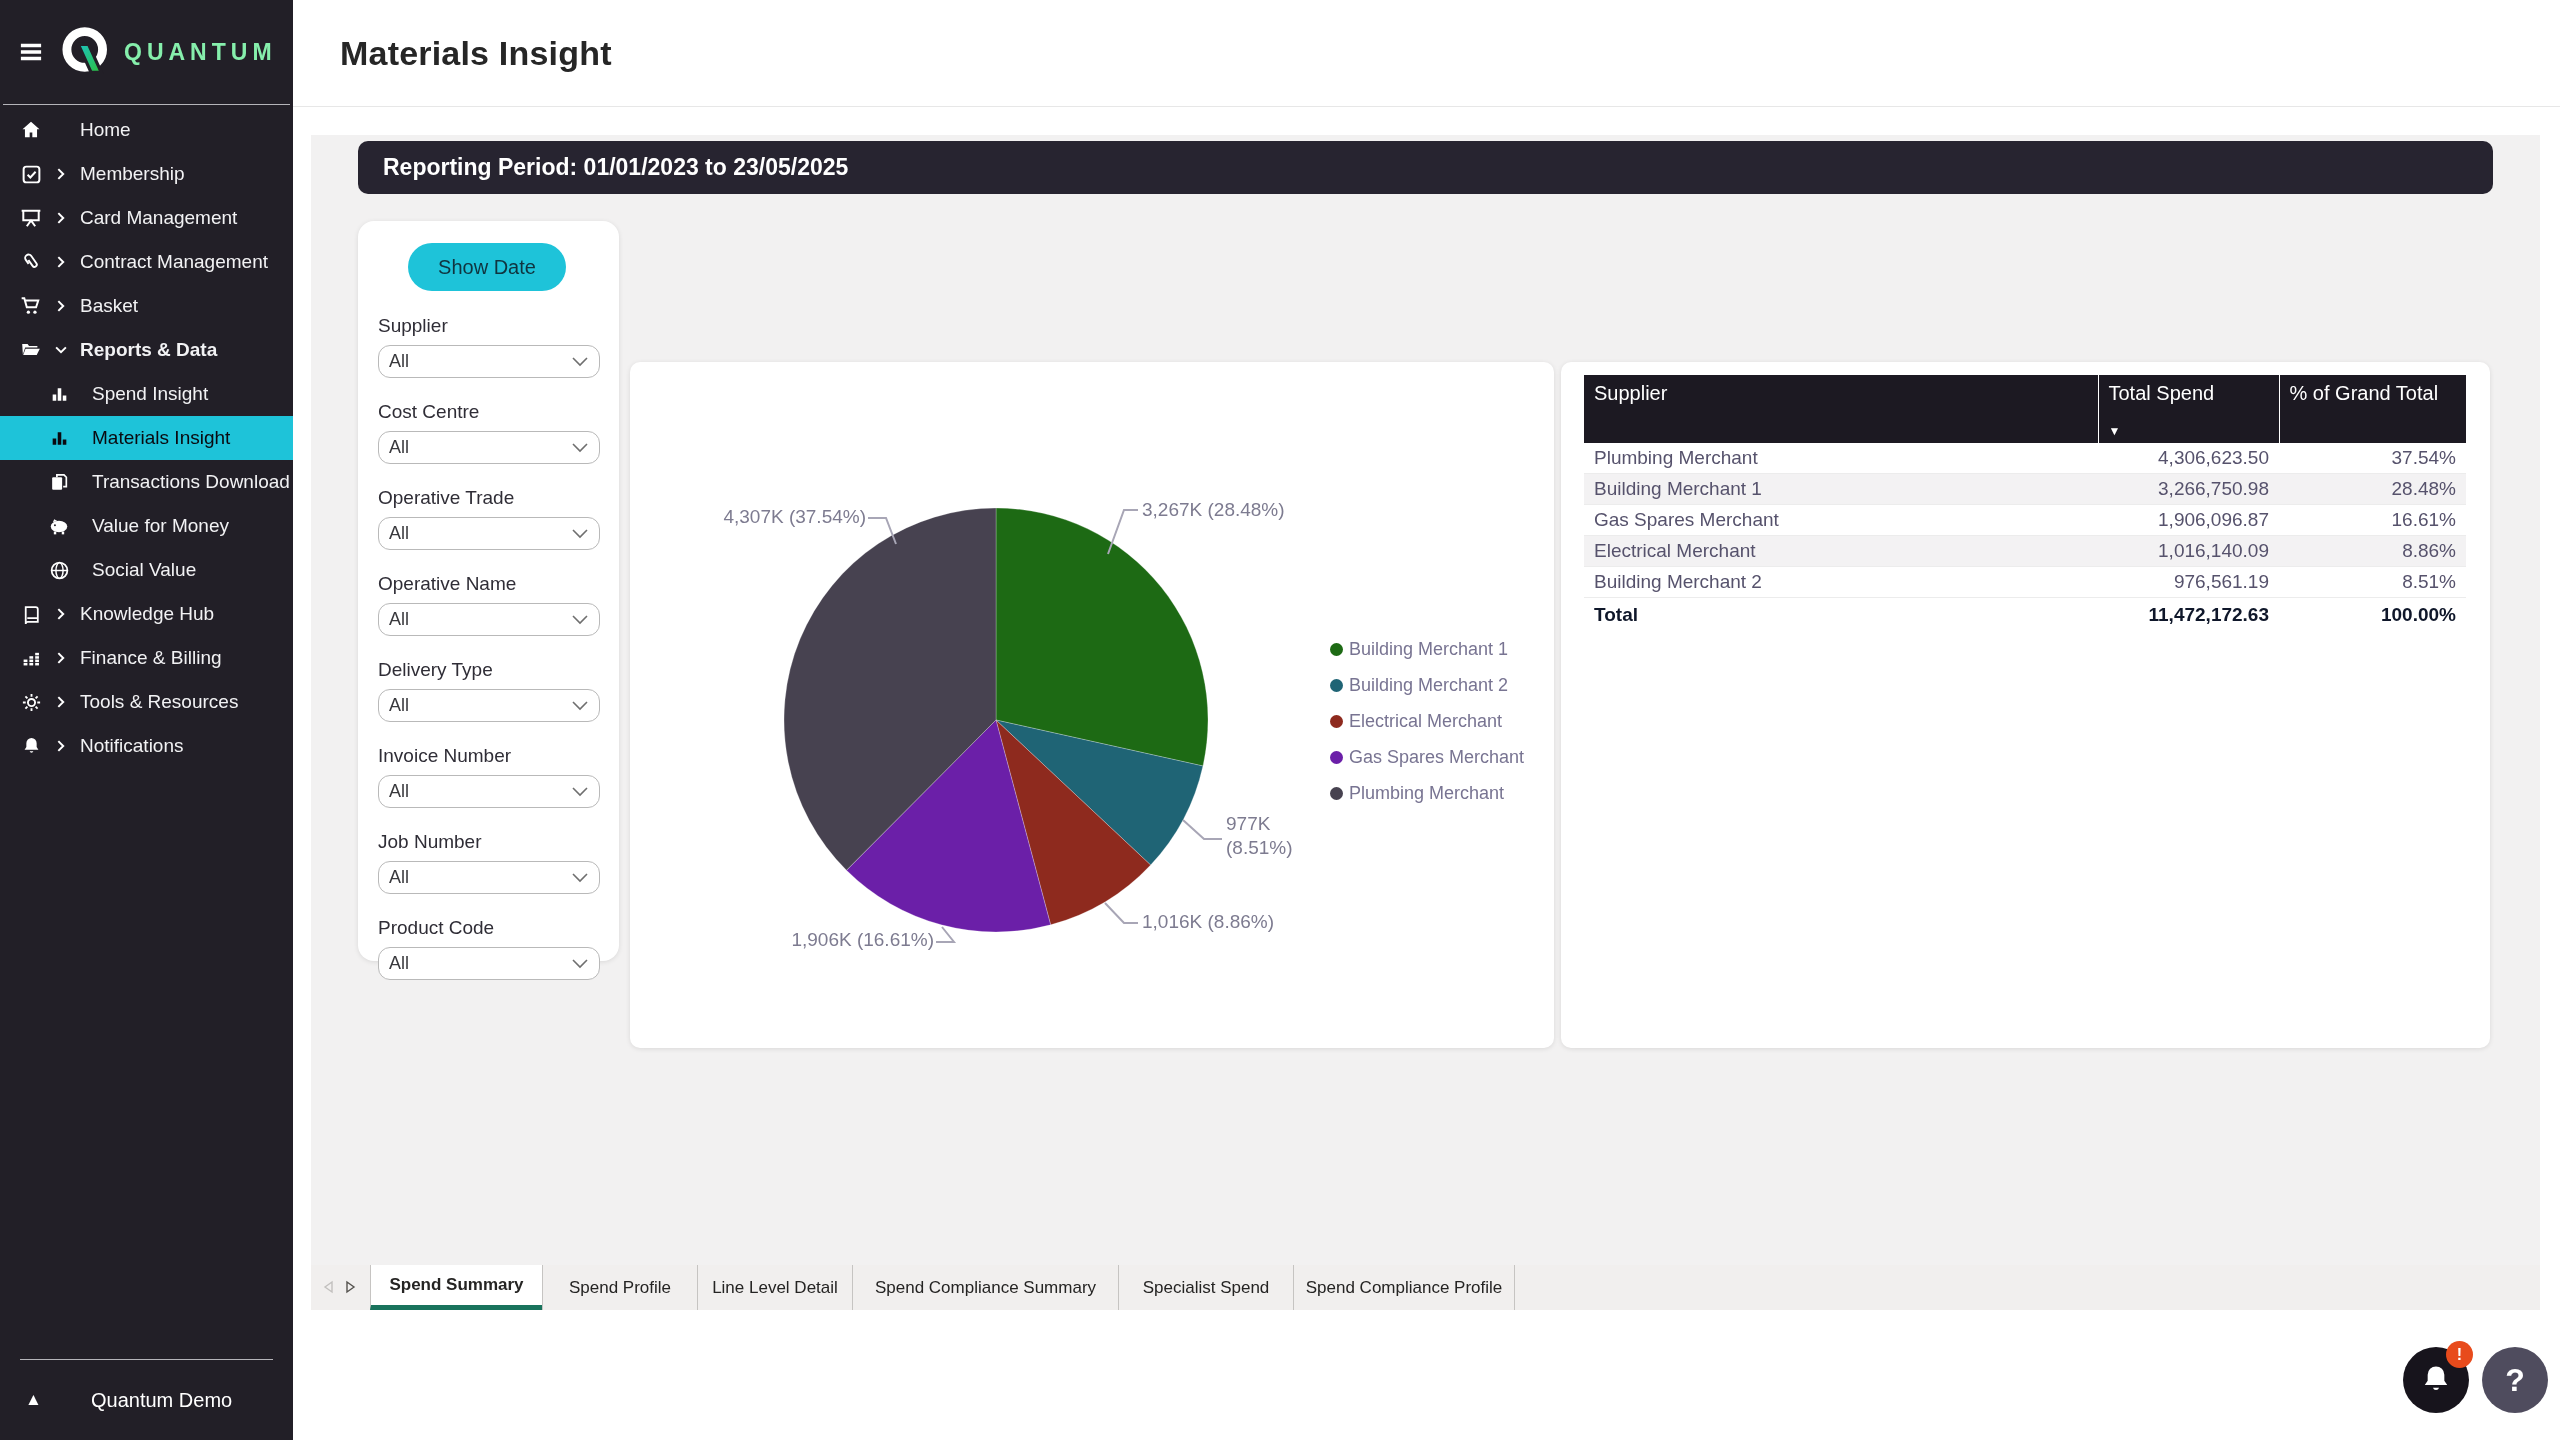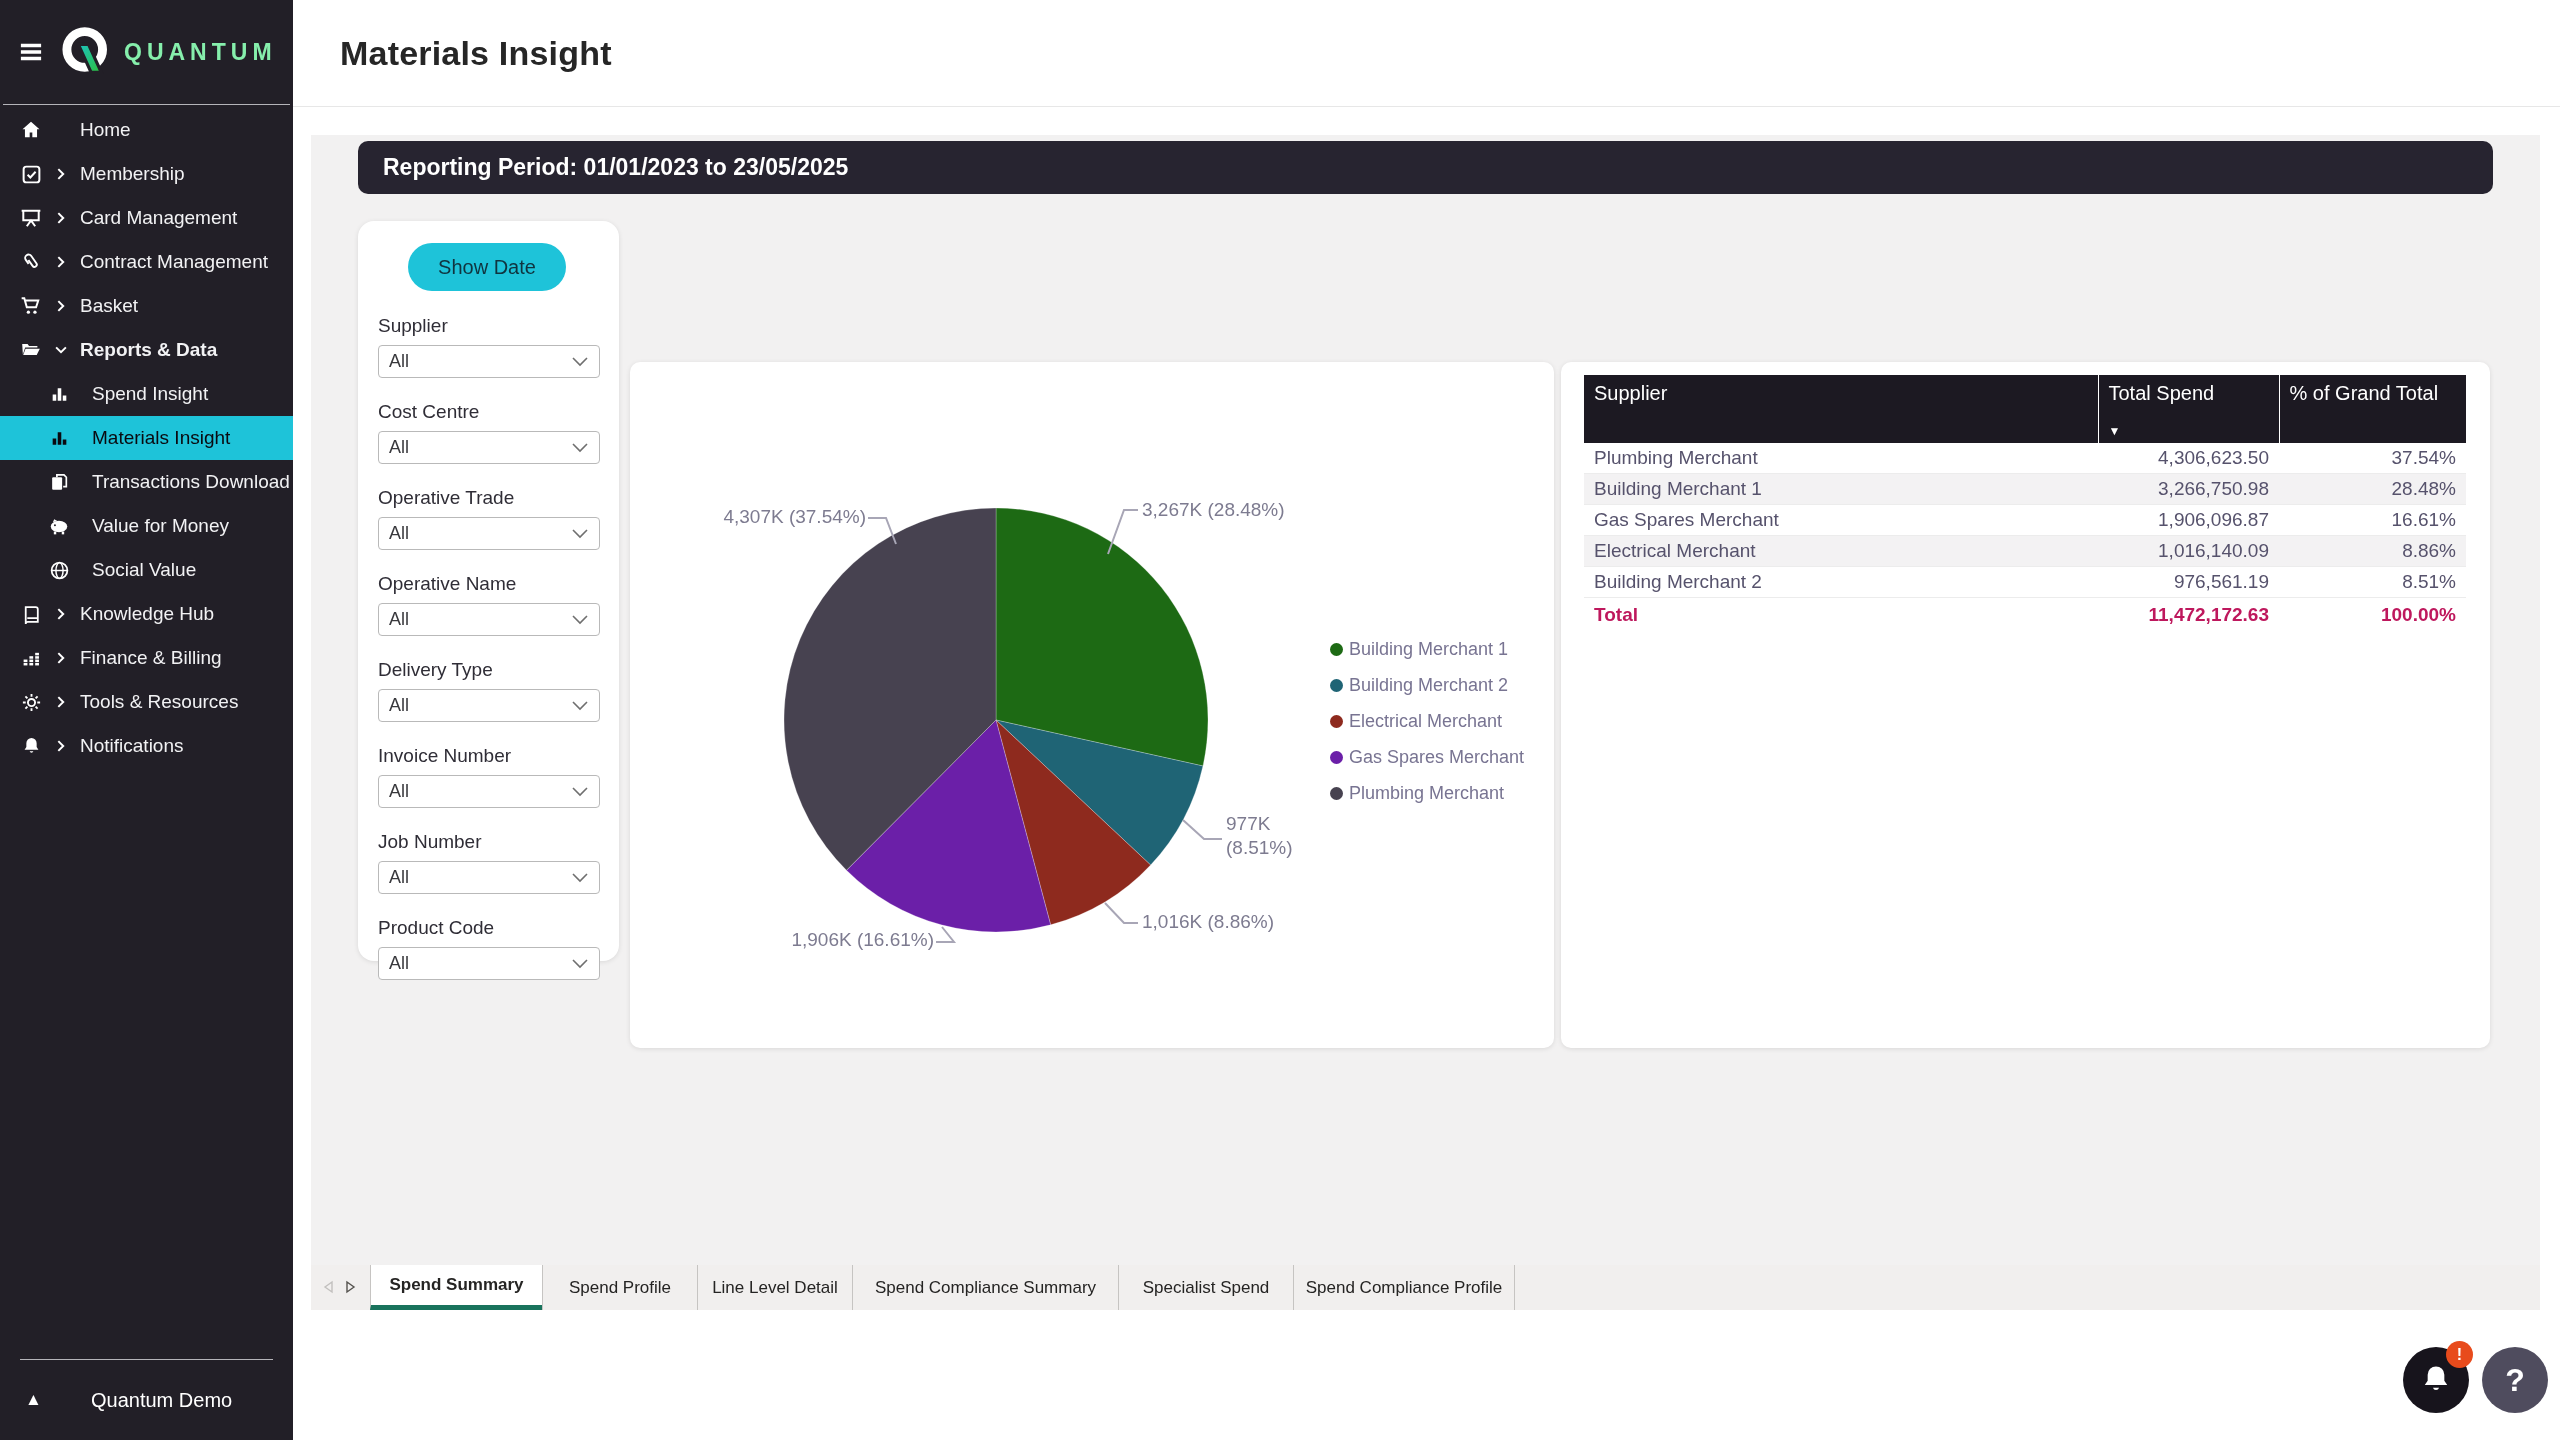--- a/index.html
+++ b/index.html
@@ -49,21 +49,21 @@
   .banner-text { margin-left:25px; color:#ffffff; font-size:23px; font-weight:700; }
 
   
   .filter-card { position:absolute; left:47px; top:86px; width:261px; height:740px;
                  background:#ffffff; border-radius:16px; box-shadow:0 1px 5px rgba(0,0,0,.10); }
   .show-date { position:absolute; left:50px; top:22px; width:158px; height:48px;
                background:#1ec3d9; border:none; border-radius:24px; font-size:20px;
                color:#10343f; font-family:"Liberation Sans",sans-serif; cursor:pointer; }
   .fgroup { position:absolute; left:20px; width:222px; }
   .fgroup .flabel { font-size:19px; color:#2f2d36; }
-  .fselect { margin-top:8px; height:33px; border:1px solid #b9b9b9; border-radius:4px;
+  .fselect { margin-top:8px; height:33px; border:1px solid #b9b9b9; border-radius:12px;
              background:#fff; display:flex; align-items:center; justify-content:space-between;
              padding:0 10px; cursor:pointer; }
   .fselect .fvalue { font-size:18px; color:#39393d; }
   .fselect svg { flex:none; }
 
   
   .pie-card { position:absolute; left:319px; top:227px; width:924px; height:686px;
               background:#ffffff; border-radius:10px; box-shadow:0 1px 5px rgba(0,0,0,.10); }
   .pie-title { position:absolute; left:0; top:12px; width:100%; text-align:center;
                font-size:25px; font-weight:500; color:#3f3d49; }
@@ -84,21 +84,21 @@
   .ptable th:last-child { border-right:none; }
   .th-inner { display:flex; flex-direction:column; height:100%; }
   .sort-arrow { margin-top:auto; font-size:12px; line-height:12px; color:#ffffff; }
   .col-supplier { width:514px; }
   .col-spend { width:181px; }
   .col-pct { width:187px; }
   .ptable td { font-size:19px; color:#56526c; padding:4px 10px; height:29px;
                border-bottom:1px solid #ececec; }
   .ptable tr.alt td { background:#f3f2f3; }
   .ptable td.num { text-align:right; }
-  .ptable tr.total-row td { font-weight:700; color:#be185d; border-top:1px solid #cfcfcf;
+  .ptable tr.total-row td { font-weight:700; color:#0f172a; border-top:1px solid #cfcfcf;
                             border-bottom:none; padding-top:6px;margin-top:14px; }
 
   
   .tabbar { position:absolute; left:0; top:1130px; width:2229px; height:45px;
             background:#f1efee; display:flex; align-items:stretch; }
   .tab-arrows { display:flex; align-items:center; gap:10px; padding:0 12px 0 11px; }
   .tab-arrow { width:13px; height:15px; display:inline-flex; cursor:pointer; }
   .tab { display:flex; align-items:center; justify-content:center; font-size:17px;
          color:#252423; border-left:1px solid #c6c4c2; cursor:pointer; background:transparent; }
   .tab:last-of-type { border-right:1px solid #c6c4c2; }

